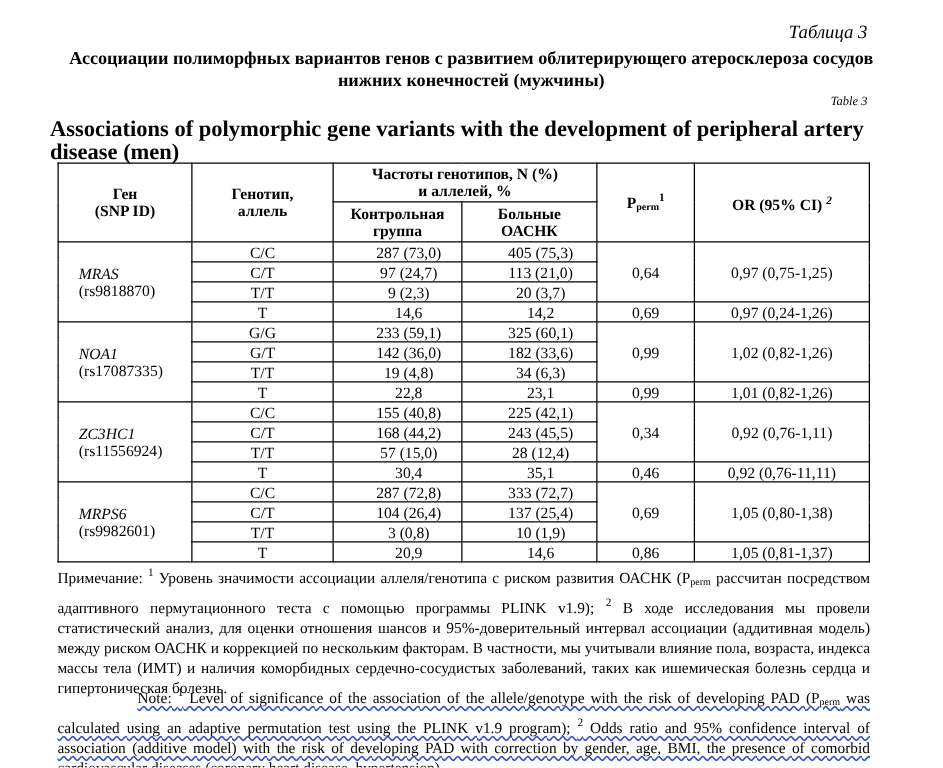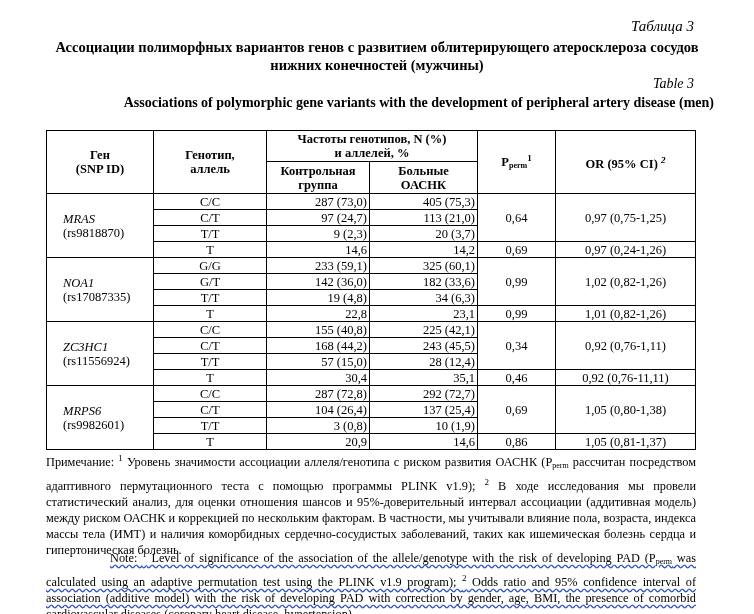--- a/index.html
+++ b/index.html
@@ -1,33 +1,33 @@
 <!DOCTYPE html>
 <html><head>
 <meta charset="utf-8">
 <style>
   html, body { margin: 0; padding: 0; background: #ffffff; }
   body { width: 754px; height: 614px; position: relative; overflow: hidden;
          font-family: "Liberation Serif", serif; color: #000; }
   .caption-ru { position: absolute; right: 60px; top: 18px; font-style: italic; font-size: 15px; }
   .title-ru { position: absolute; left: 40px; width: 674px; top: 38px; text-align: center;
               font-weight: bold; font-size: 14.5px; line-height: 18px; }
-  .caption-en { position: absolute; right: 60px; top: 76px; font-style: italic; font-size: 14px; text-align: center; }
-  .title-en { position: absolute; left: 40px; width: 674px; top: 94px; text-align: right;
-              font-weight: bold; font-size: 14px; line-height: 18px; }
+  .caption-en { position: absolute; right: 60px; top: 76px; font-style: italic; font-size: 10px; text-align: center; }
+  .title-en { position: absolute; left: 40px; width: 674px; top: 94px; text-align: left;
+              font-weight: bold; font-size: 18px; line-height: 18px; }
   table { position: absolute; left: 46px; top: 130px; border-collapse: collapse;
           font-size: 12.5px; table-layout: fixed; width: 649px; }
   td, th { border: 1px solid #000; padding: 0 2px; text-align: center; vertical-align: middle; line-height: 14px; }
   th { font-weight: bold; font-size: 12.5px; }
   .hdr1 th { height: 30px; margin-top: 30px; }
   .hdr2 th { height: 31px; margin-top: 18px; }
   td { height: 15px; }
   .gene { text-align: left; padding-left: 16px; }
   .gene i { font-style: italic; }
-  .left-cell { text-align: right; padding-left: 20px; }
+  .left-cell { text-align: center; padding-left: 20px; }
   sub { font-size: 8px; vertical-align: -2px; }
   sup { font-size: 9px; vertical-align: 5px; }
   .note-ru { position: absolute; left: 46px; width: 650px; top: 450px; font-size: 12.3px;
              line-height: 16px; text-align: justify; }
   .note-en { position: absolute; left: 46px; width: 650px; top: 546px; font-size: 12.3px;
              line-height: 16px; text-align: justify;
              text-decoration: underline wavy #3050c8; text-underline-offset: 2px; }
   .note-en .indent { display: inline-block; width: 64px; }
 </style>
 </head>
@@ -147,21 +147,21 @@
         <td>T</td>
         <td class="left-cell">30,4</td>
         <td class="left-cell">35,1</td>
         <td>0,46</td>
         <td>0,92 (0,76-11,11)</td>
       </tr>
       <tr>
         <td rowspan="4" class="gene"><i>MRPS6</i><br><span>(rs9982601)</span></td>
         <td>C/C</td>
         <td class="left-cell">287 (72,8)</td>
-        <td class="left-cell">292 (72,7)</td>
+        <td class="left-cell">333 (72,7)</td>
         <td rowspan="3">0,69</td>
         <td rowspan="3">1,05 (0,80-1,38)</td>
       </tr>
       <tr>
         <td>C/T</td>
         <td class="left-cell">104 (26,4)</td>
         <td class="left-cell">137 (25,4)</td>
       </tr>
       <tr>
         <td>T/T</td>

